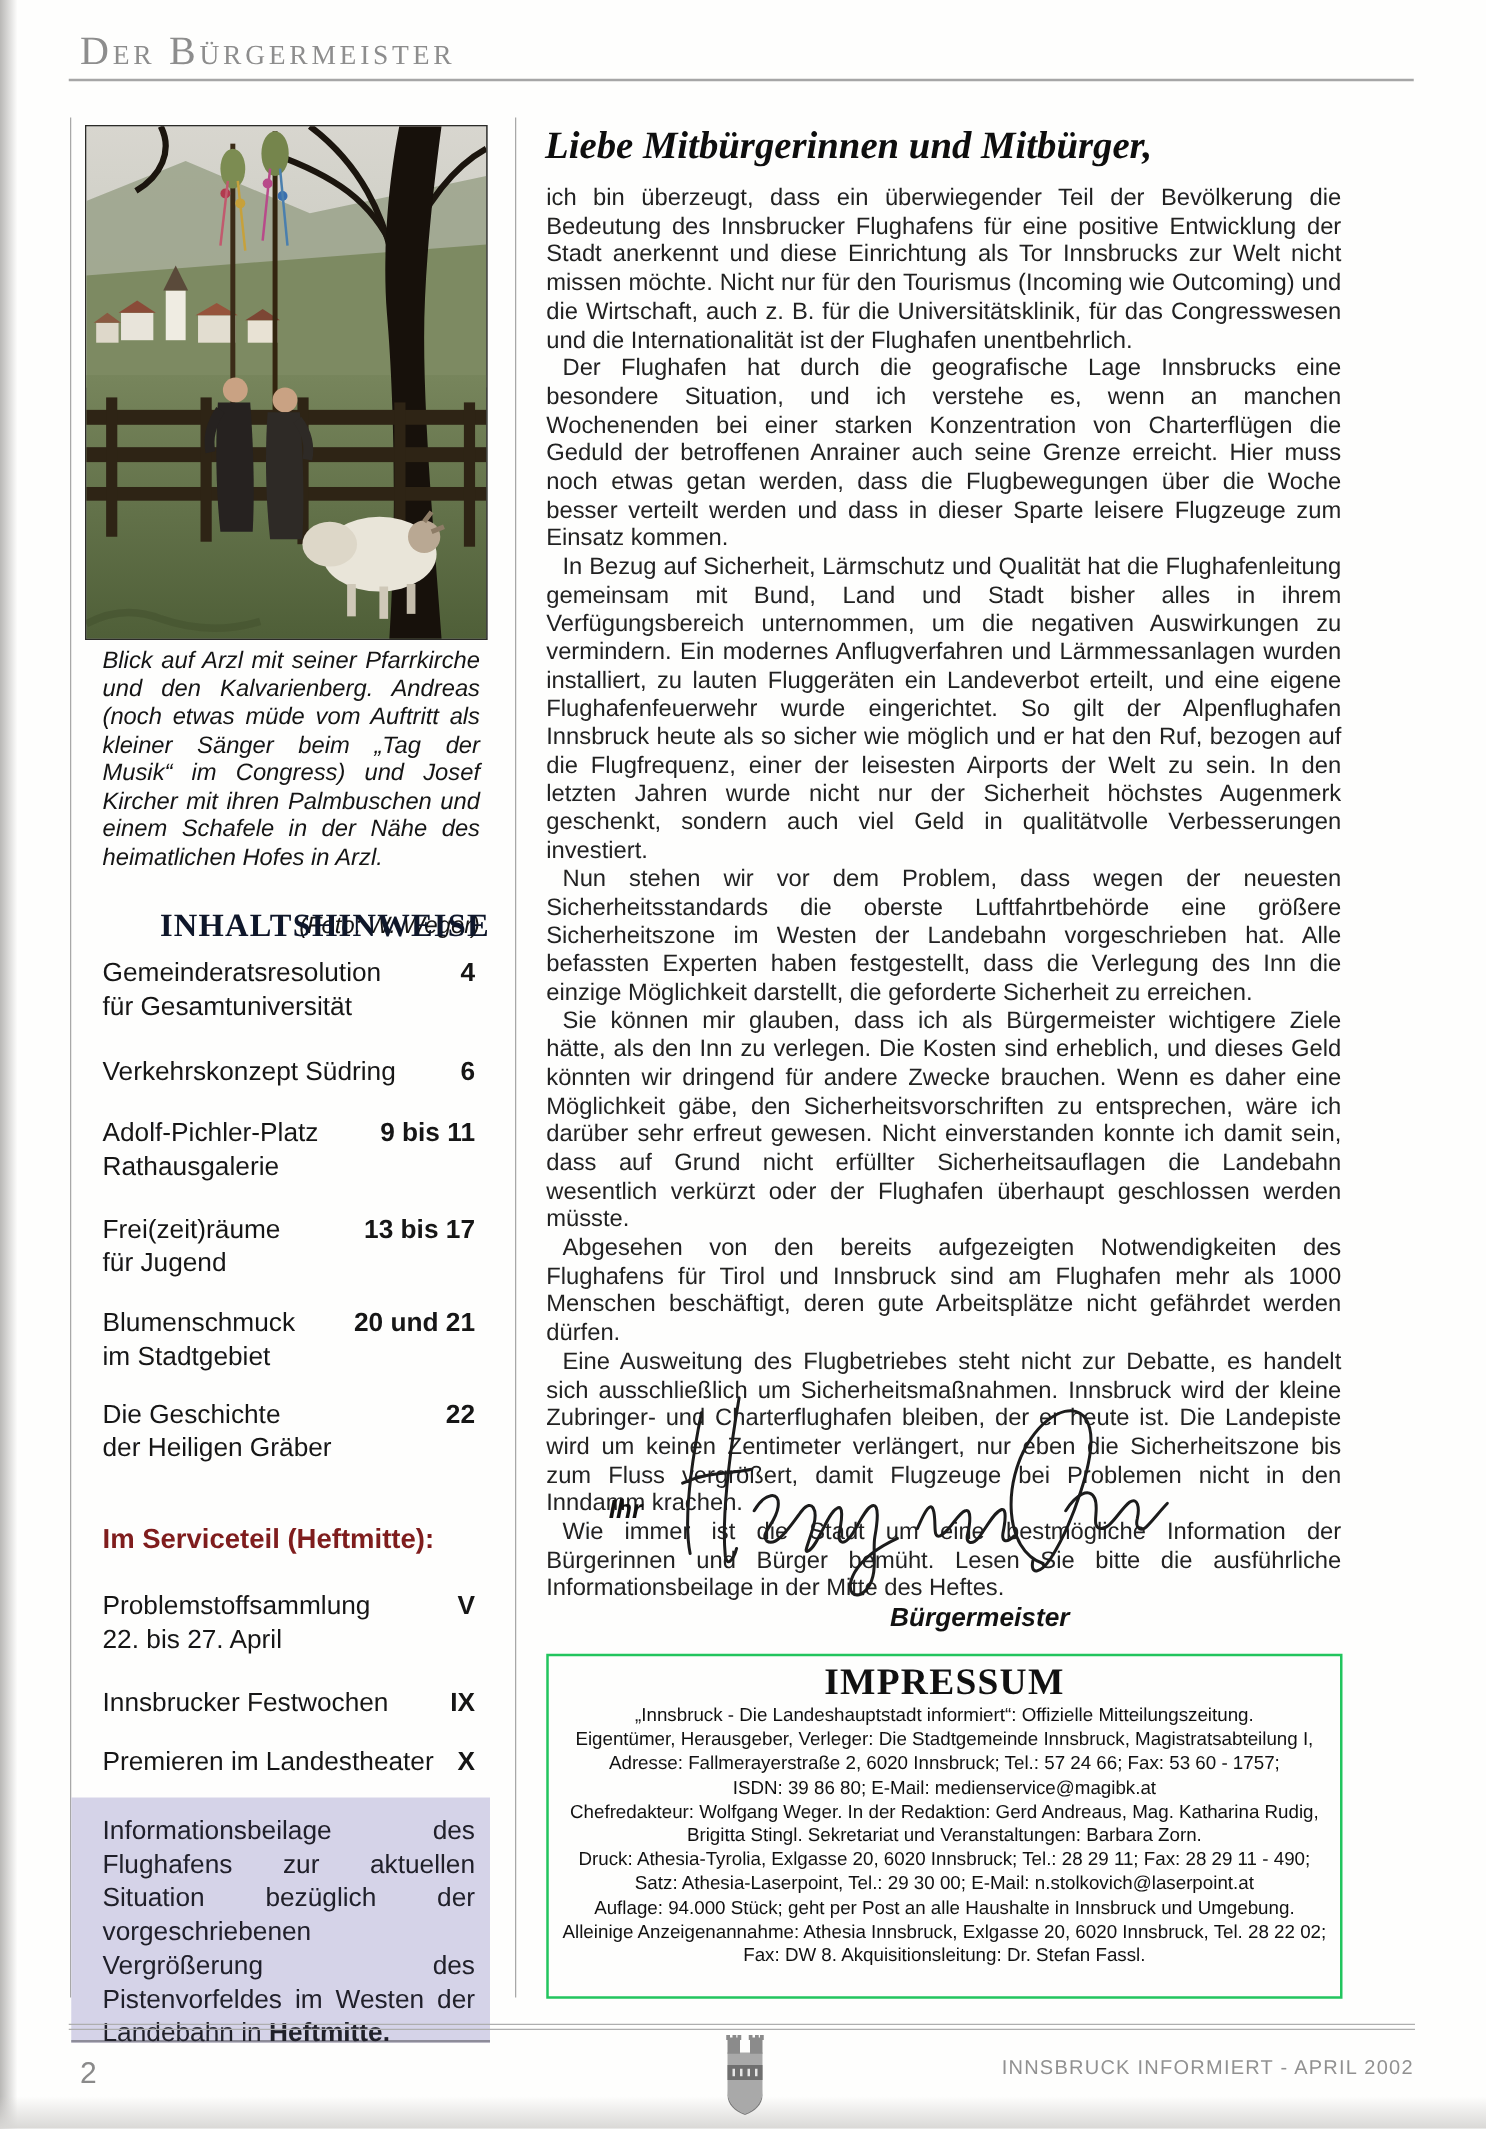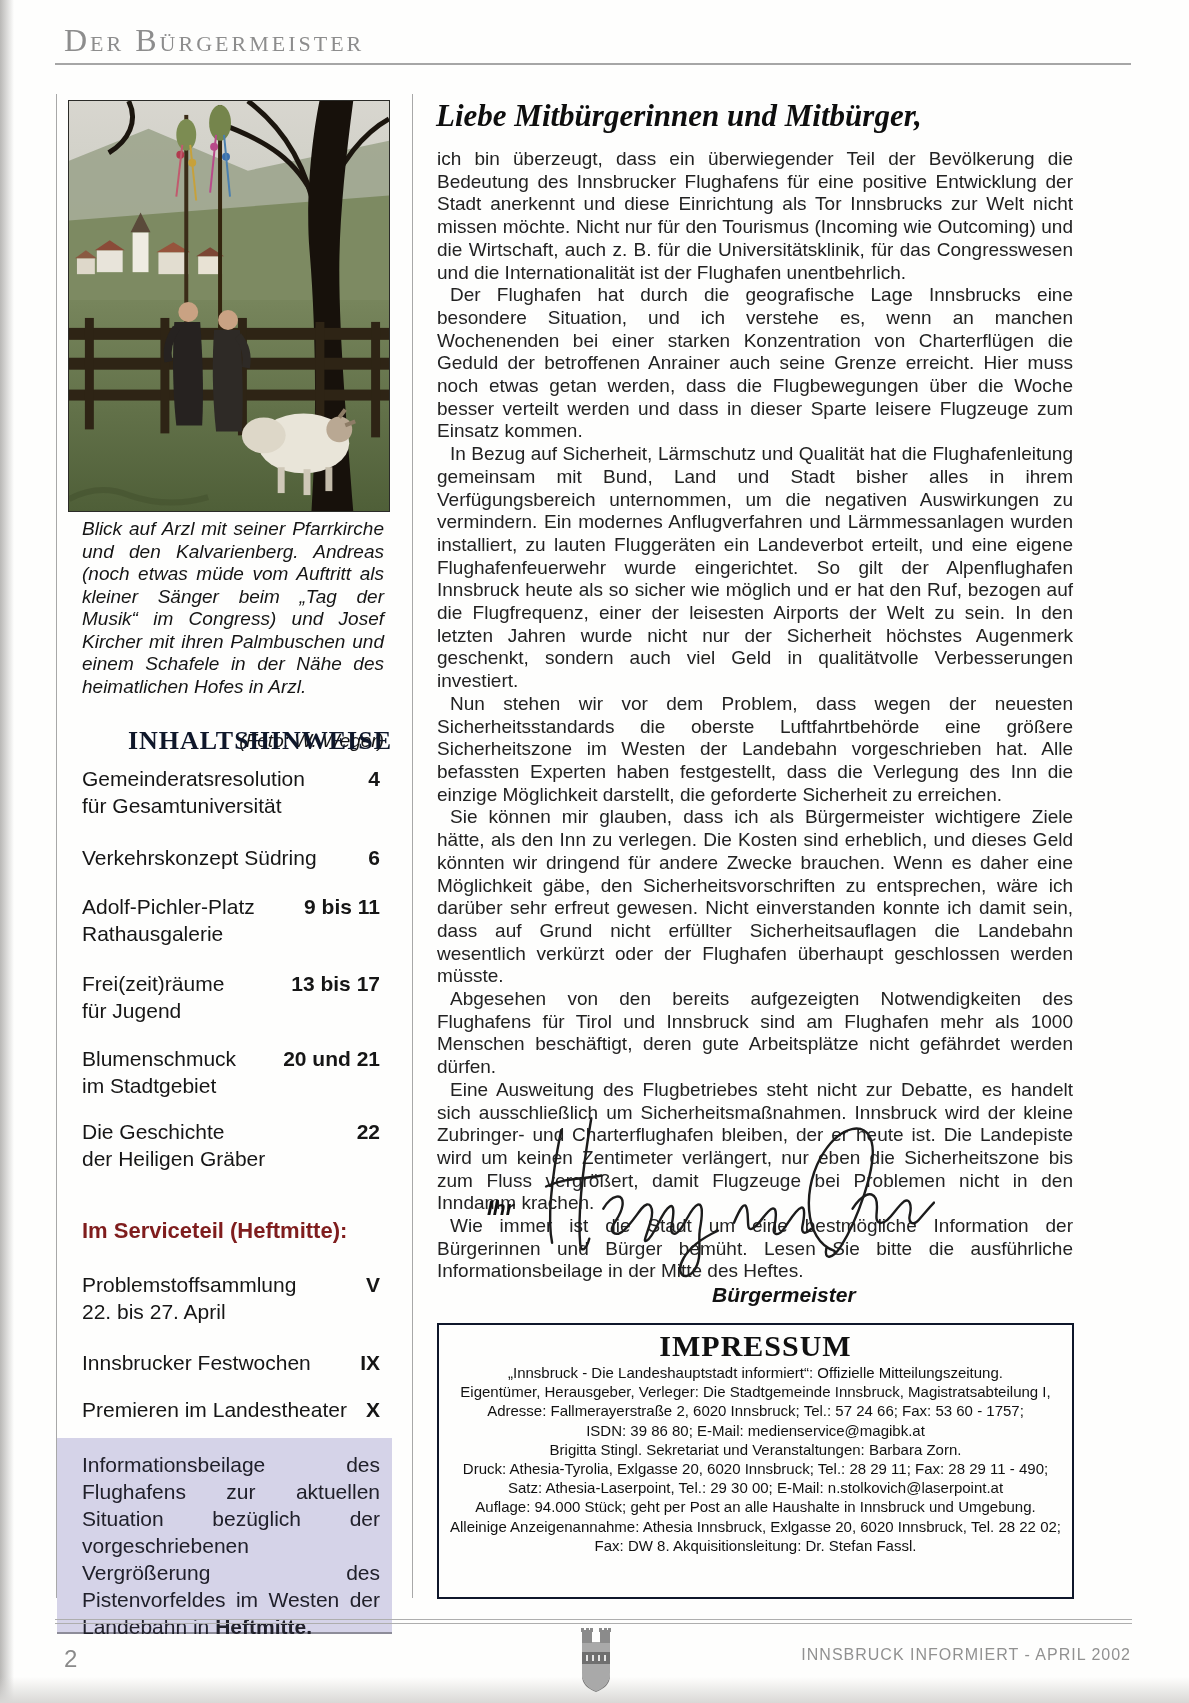--- a/index.html
+++ b/index.html
@@ -57,21 +57,21 @@
   .letter-body p:first-child{text-indent:0;}
   .closing-ihr{position:absolute;left:487px;top:1196px;
     font-style:italic;font-weight:bold;font-size:21px;color:#111;}
   .signature{position:absolute;left:533px;top:1088px;width:402px;height:190px;pointer-events:none;}
   .signature svg{display:block;width:100%;height:100%;}
   .signature-title{position:absolute;left:712px;top:1283px;
     font-style:italic;font-weight:600;font-size:21px;color:#121212;}
   .sr-only{position:absolute;width:1px;height:1px;overflow:hidden;clip:rect(0 0 0 0);white-space:nowrap;}
 
   .impressum{position:absolute;left:437px;top:1323px;width:637px;height:276px;
-    border:2px solid #0f172a;box-sizing:border-box;text-align:center;
+    border:2px solid #22c55e;box-sizing:border-box;text-align:center;
     padding-top:4px;color:#111;}
   .impressum-title{font-family:"Liberation Serif",serif;font-weight:bold;
     font-size:30px;letter-spacing:1px;line-height:34px;}
   .impressum-line{font-size:15px;line-height:19.2px;}
 
   
   .footer-rule{position:absolute;left:55px;top:1619px;width:1077px;height:3px;
     border-top:1px solid #aeaeae;border-bottom:1px solid #aeaeae;box-sizing:content-box;}
   .footer-page{position:absolute;left:64px;top:1645px;font-size:24px;color:#8a8a8a;}
   .footer-arms{position:absolute;left:577px;top:1628px;width:38px;height:64px;}
@@ -283,20 +283,21 @@
     </svg>
   </div>
   <div class="signature-title">Bürgermeister</div>
 
   <div class="impressum">
     <div class="impressum-title">IMPRESSUM</div>
     <div class="impressum-line">„Innsbruck - Die Landeshauptstadt informiert“: Offizielle Mitteilungszeitung.</div>
     <div class="impressum-line">Eigentümer, Herausgeber, Verleger: Die Stadtgemeinde Innsbruck, Magistratsabteilung I,</div>
     <div class="impressum-line">Adresse: Fallmerayerstraße 2, 6020 Innsbruck; Tel.: 57 24 66; Fax: 53 60 - 1757;</div>
     <div class="impressum-line">ISDN: 39 86 80; E-Mail: medienservice@magibk.at</div>
+    <div class="impressum-line">Chefredakteur: Wolfgang Weger. In der Redaktion: Gerd Andreaus, Mag. Katharina Rudig,</div>
     <div class="impressum-line">Brigitta Stingl. Sekretariat und Veranstaltungen: Barbara Zorn.</div>
     <div class="impressum-line">Druck: Athesia-Tyrolia, Exlgasse 20, 6020 Innsbruck; Tel.: 28 29 11; Fax: 28 29 11 - 490;</div>
     <div class="impressum-line">Satz: Athesia-Laserpoint, Tel.: 29 30 00; E-Mail: n.stolkovich@laserpoint.at</div>
     <div class="impressum-line">Auflage: 94.000 Stück; geht per Post an alle Haushalte in Innsbruck und Umgebung.</div>
     <div class="impressum-line">Alleinige Anzeigenannahme: Athesia Innsbruck, Exlgasse 20, 6020 Innsbruck, Tel. 28 22 02;</div>
     <div class="impressum-line">Fax: DW 8. Akquisitionsleitung: Dr. Stefan Fassl.</div>
   </div>
 
   <div class="footer-rule"></div>
   <div class="footer-page">2</div>

